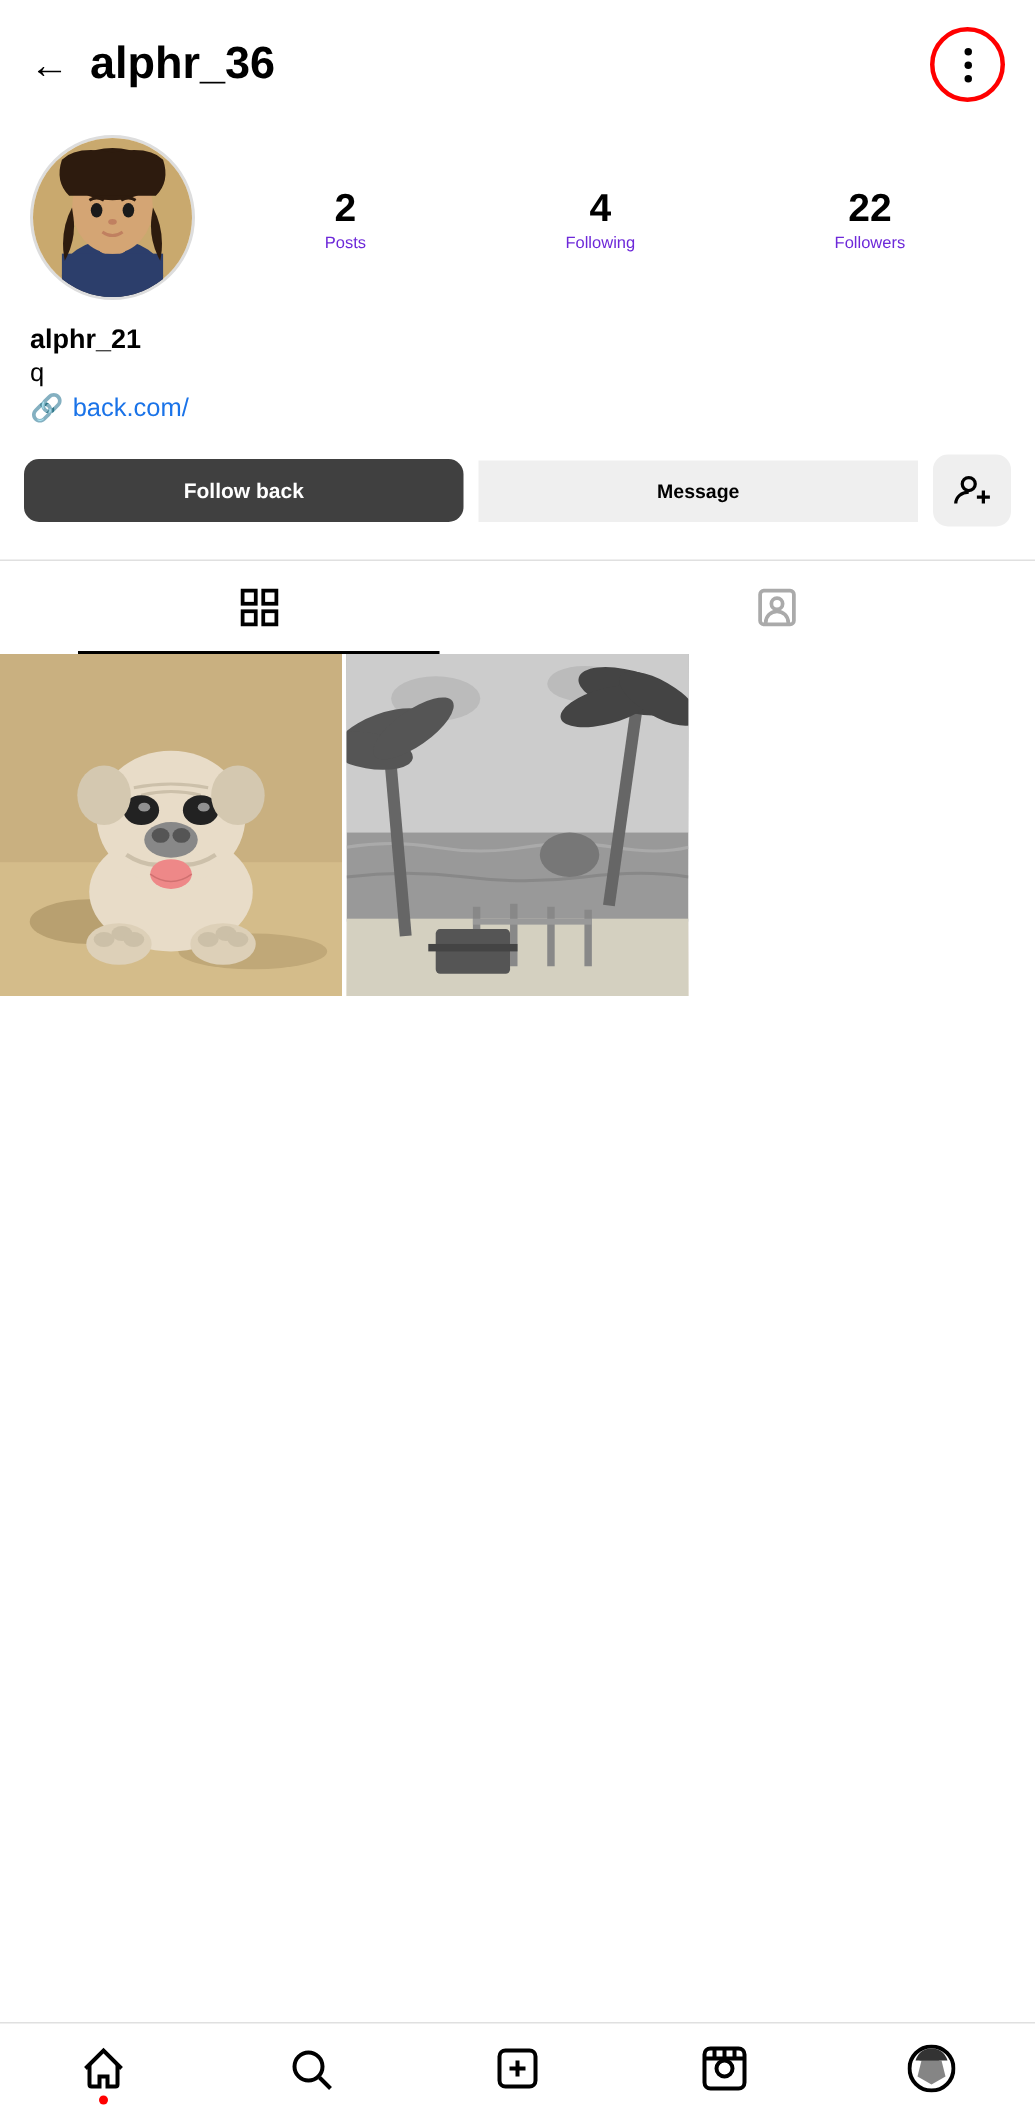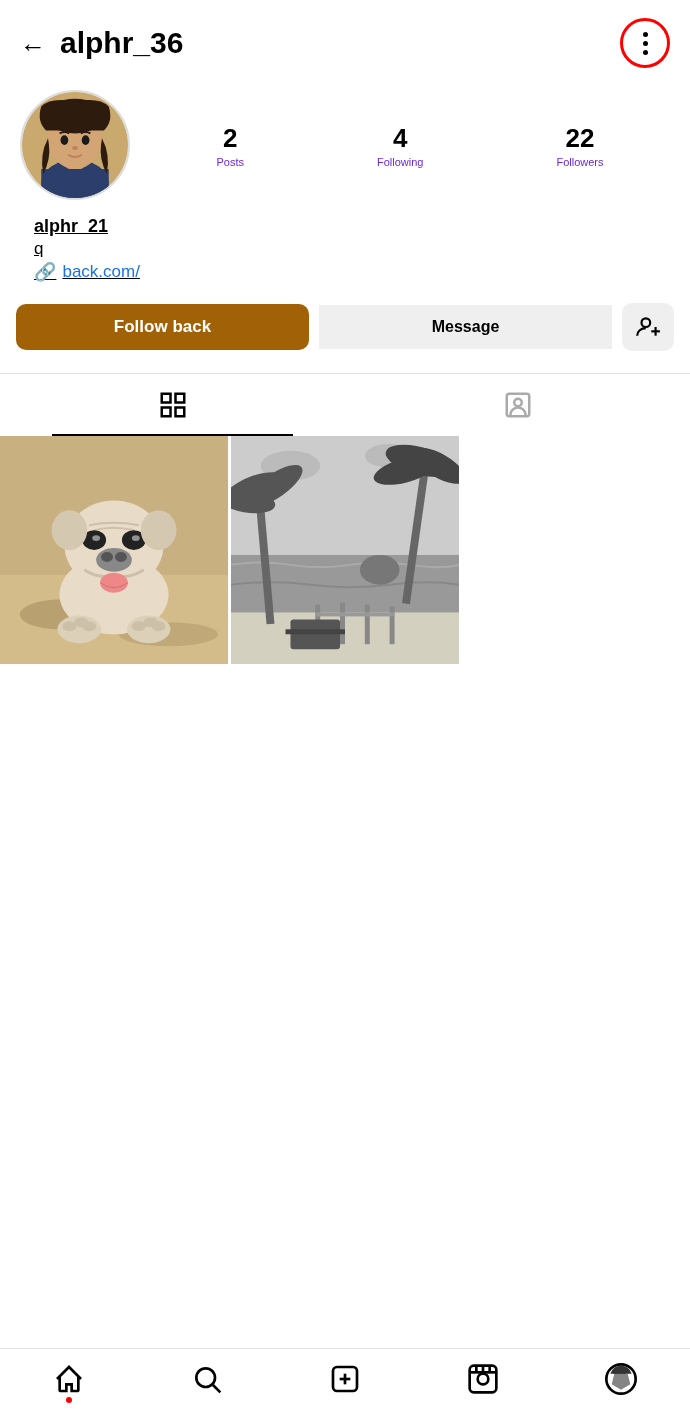--- a/index.html
+++ b/index.html
@@ -99,22 +99,21 @@
       font-weight: 700;
       color: #000;
     }
     .stat-label {
       font-size: 11px;
       color: #6d28d9;
     }
 
     
     .bio-section {
-      padding: 6px 20px 10px 34px;
-      text-decoration: underline;
+      padding: 6px 20px 10px 20px;
     }
     .bio-name {
       font-size: 18px;
       font-weight: 700;
       color: #000;
       margin-bottom: 2px;
     }
     .bio-text {
       font-size: 17px;
       color: #000;
@@ -134,37 +133,37 @@
 
     
     .action-buttons {
       display: flex;
       padding: 10px 16px 16px 16px;
       gap: 10px;
       align-items: center;
     }
     .follow-back-btn {
       flex: 1;
-      background: #a16207;
+      background: #404040;
       color: #fff;
       border: none;
       border-radius: 10px;
       padding: 13px 0;
-      font-size: 17px;
+      font-size: 14px;
       font-weight: 700;
       cursor: pointer;
     }
     .message-btn {
       flex: 1;
       background: #efefef;
       color: #000;
       border: none;
       border-radius: 0;
       padding: 13px 0;
-      font-size: 16px;
+      font-size: 13px;
       font-weight: 600;
       cursor: pointer;
     }
     .add-friend-btn {
       width: 52px;
       height: 48px;
       background: #efefef;
       border: none;
       border-radius: 10px;
       display: flex;

